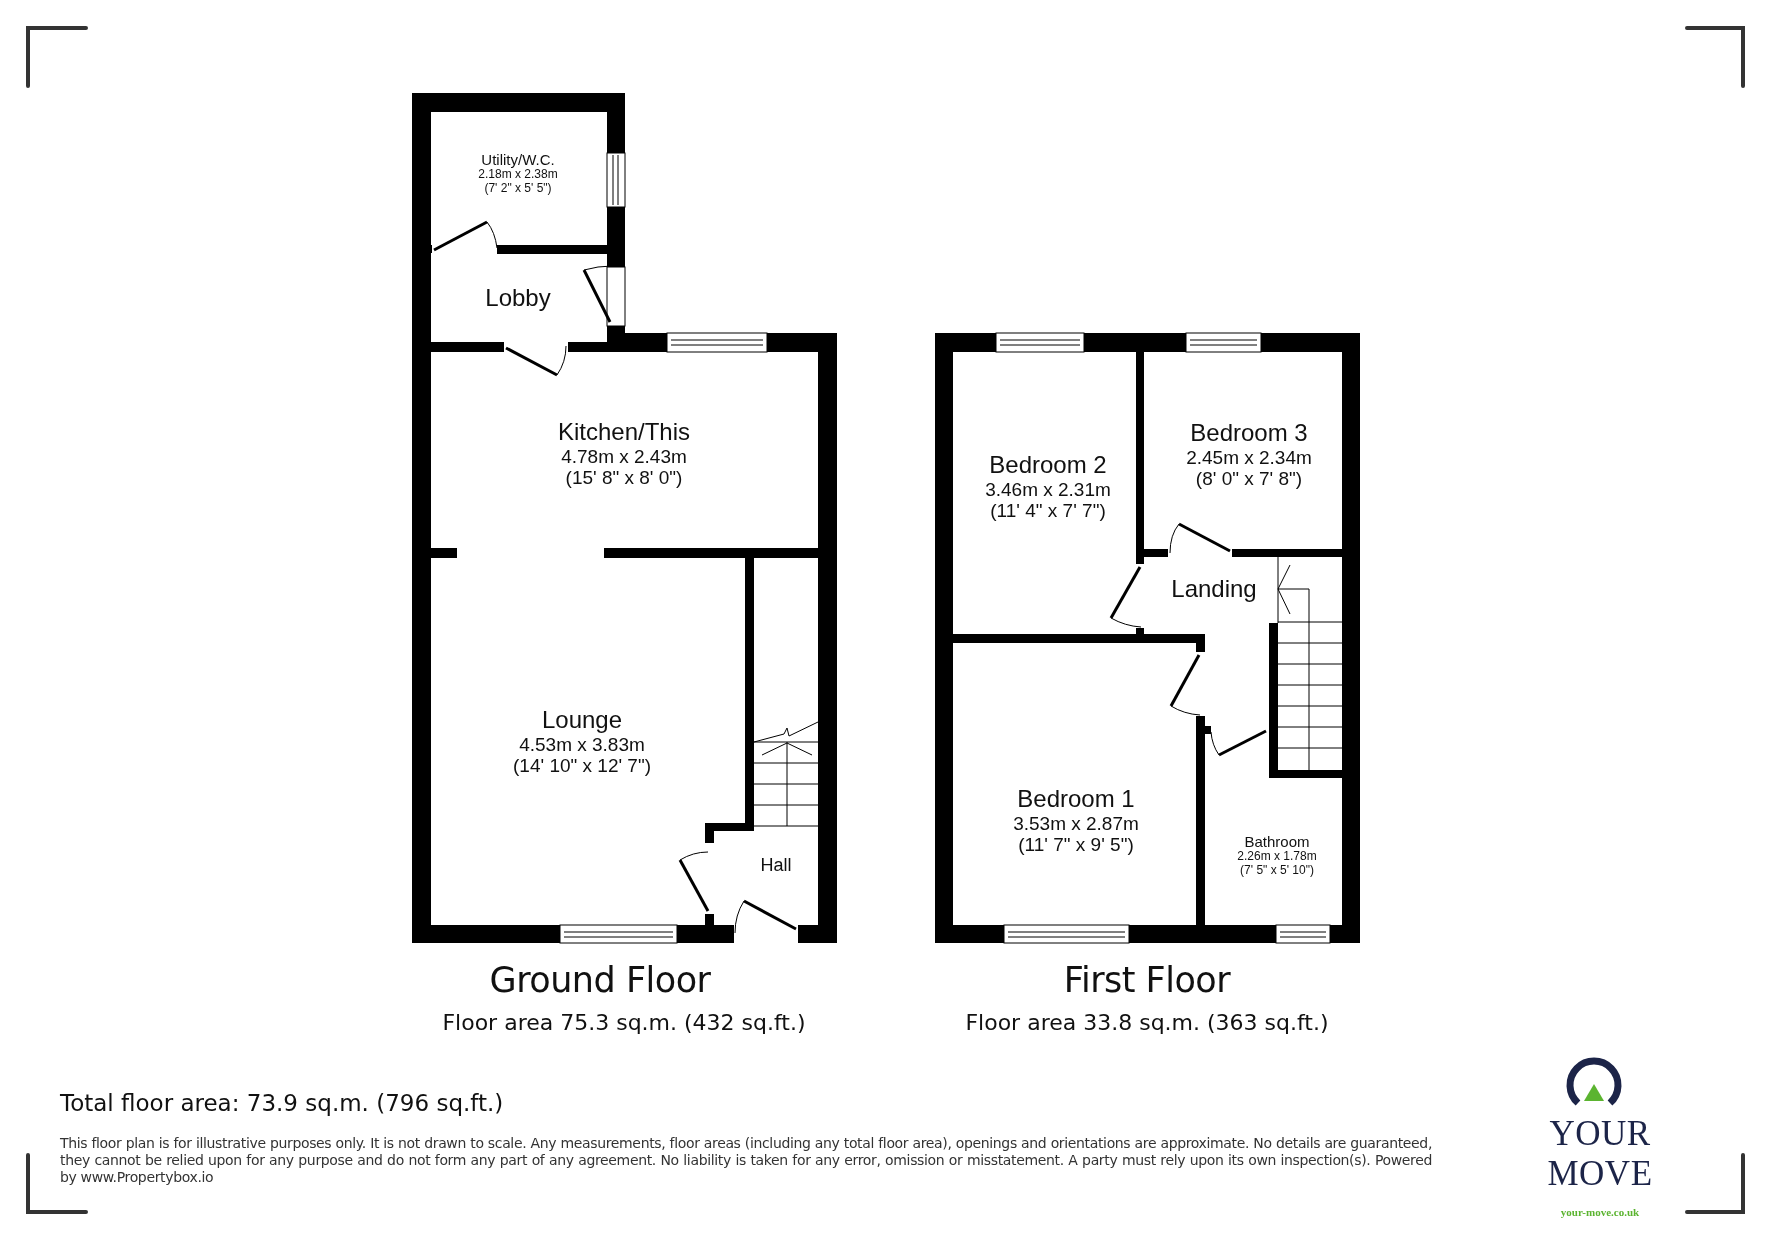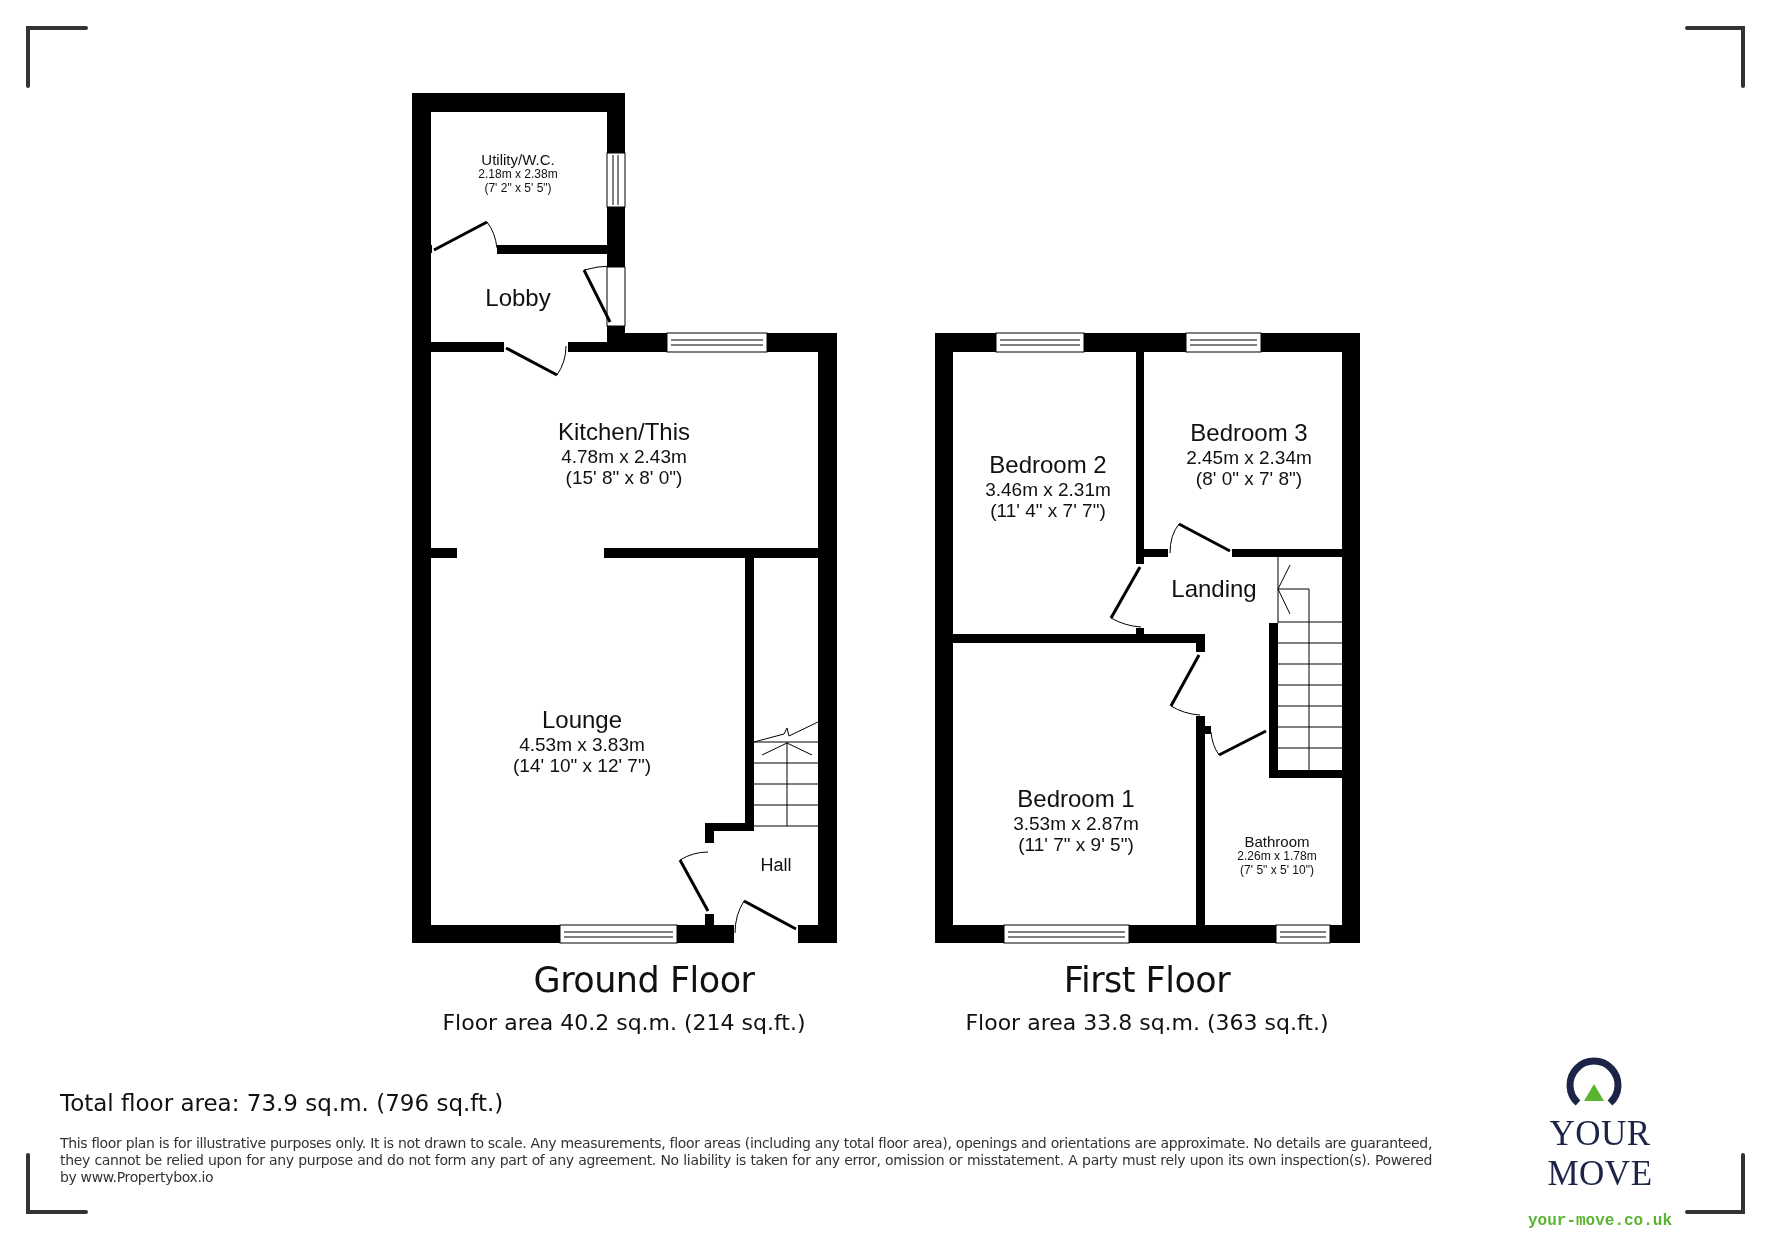--- a/index.html
+++ b/index.html
@@ -9,21 +9,21 @@
   .room-name-lg { font-size:24px; }
   .room-dim-lg { font-size:19px; }
   .room-name-sm { font-size:15px; }
   .room-dim-sm { font-size:12px; }
   .floor-title { position:absolute; transform:translateX(-50%); font-family:"DejaVu Sans", sans-serif; font-size:35px; white-space:nowrap; color:#111; letter-spacing:-0.5px; }
   .floor-area { position:absolute; transform:translateX(-50%); font-family:"DejaVu Sans", sans-serif; font-size:22px; white-space:nowrap; color:#111; }
   .total { position:absolute; left:60px; top:1090px; font-family:"DejaVu Sans", sans-serif; font-size:23px; color:#111; }
   .disclaimer { position:absolute; left:60px; top:1135px; width:1372px; font-family:"DejaVu Sans", sans-serif; font-size:14px; line-height:17px; color:#333; text-align:justify; letter-spacing:-0.35px; }
   .logo { position:absolute; left:1500px; top:1050px; width:200px; text-align:center; }
   .logo-word { display:block; font-family:Liberation Serif, serif; font-size:35px; color:#1c2448; letter-spacing:0.5px; margin-top:2px; }
-  .logo-url { display:block; font-family:Liberation Mono, monospace; font-size:16px; color:#5bb430; font-weight:bold; margin-top:18px; }
+  .logo-url { display:block; font-family:Liberation Serif, serif; font-size:11px; color:#5bb430; font-weight:bold; margin-top:12px; }
 </style>
 </head>
 <body>
 
 <svg class="plan" width="1771" height="1239" viewBox="0 0 1771 1239" xmlns="http://www.w3.org/2000/svg">
 
   <g stroke="#333" stroke-width="4" fill="none" stroke-linecap="round">
     <polyline points="28,86 28,28 86,28"></polyline>
     <polyline points="1687,28 1743,28 1743,86"></polyline>
     <polyline points="28,1155 28,1212 86,1212"></polyline>
@@ -214,22 +214,22 @@
   <div class="room-name-lg">Bedroom 1</div>
   <div class="room-dim-lg">3.53m x 2.87m</div>
   <div class="room-dim-lg">(11' 7" x 9' 5")</div>
 </div>
 <div class="room-label" style="left:1277px; top:833px;">
   <div class="room-name-sm">Bathroom</div>
   <div class="room-dim-sm">2.26m x 1.78m</div>
   <div class="room-dim-sm">(7' 5" x 5' 10")</div>
 </div>
 
-<div class="floor-title" style="left:644px; top:960px;">Ground Floor</div>
-<div class="floor-area" style="left:624px; top:1010px;">Floor area 40.2 sq.m. (214 sq.ft.)</div>
+<div class="floor-title" style="left:600px; top:960px;">Ground Floor</div>
+<div class="floor-area" style="left:624px; top:1010px;">Floor area 75.3 sq.m. (432 sq.ft.)</div>
 <div class="floor-title" style="left:1147px; top:960px;">First Floor</div>
 <div class="floor-area" style="left:1147px; top:1010px;">Floor area 33.8 sq.m. (363 sq.ft.)</div>
 
 <div class="total">Total floor area: 73.9 sq.m. (796 sq.ft.)</div>
 <div class="disclaimer">This floor plan is for illustrative purposes only. It is not drawn to scale. Any measurements, floor areas (including any total floor area), openings and orientations are approximate. No details are guaranteed, they cannot be relied upon for any purpose and do not form any part of any agreement. No liability is taken for any error, omission or misstatement. A party must rely upon its own inspection(s). Powered by www.Propertybox.io</div>
 
 <div class="logo">
   <div style="height:62px;"></div>
   <span class="logo-word">YOUR MOVE</span>
   <span class="logo-url">your-move.co.uk</span>

